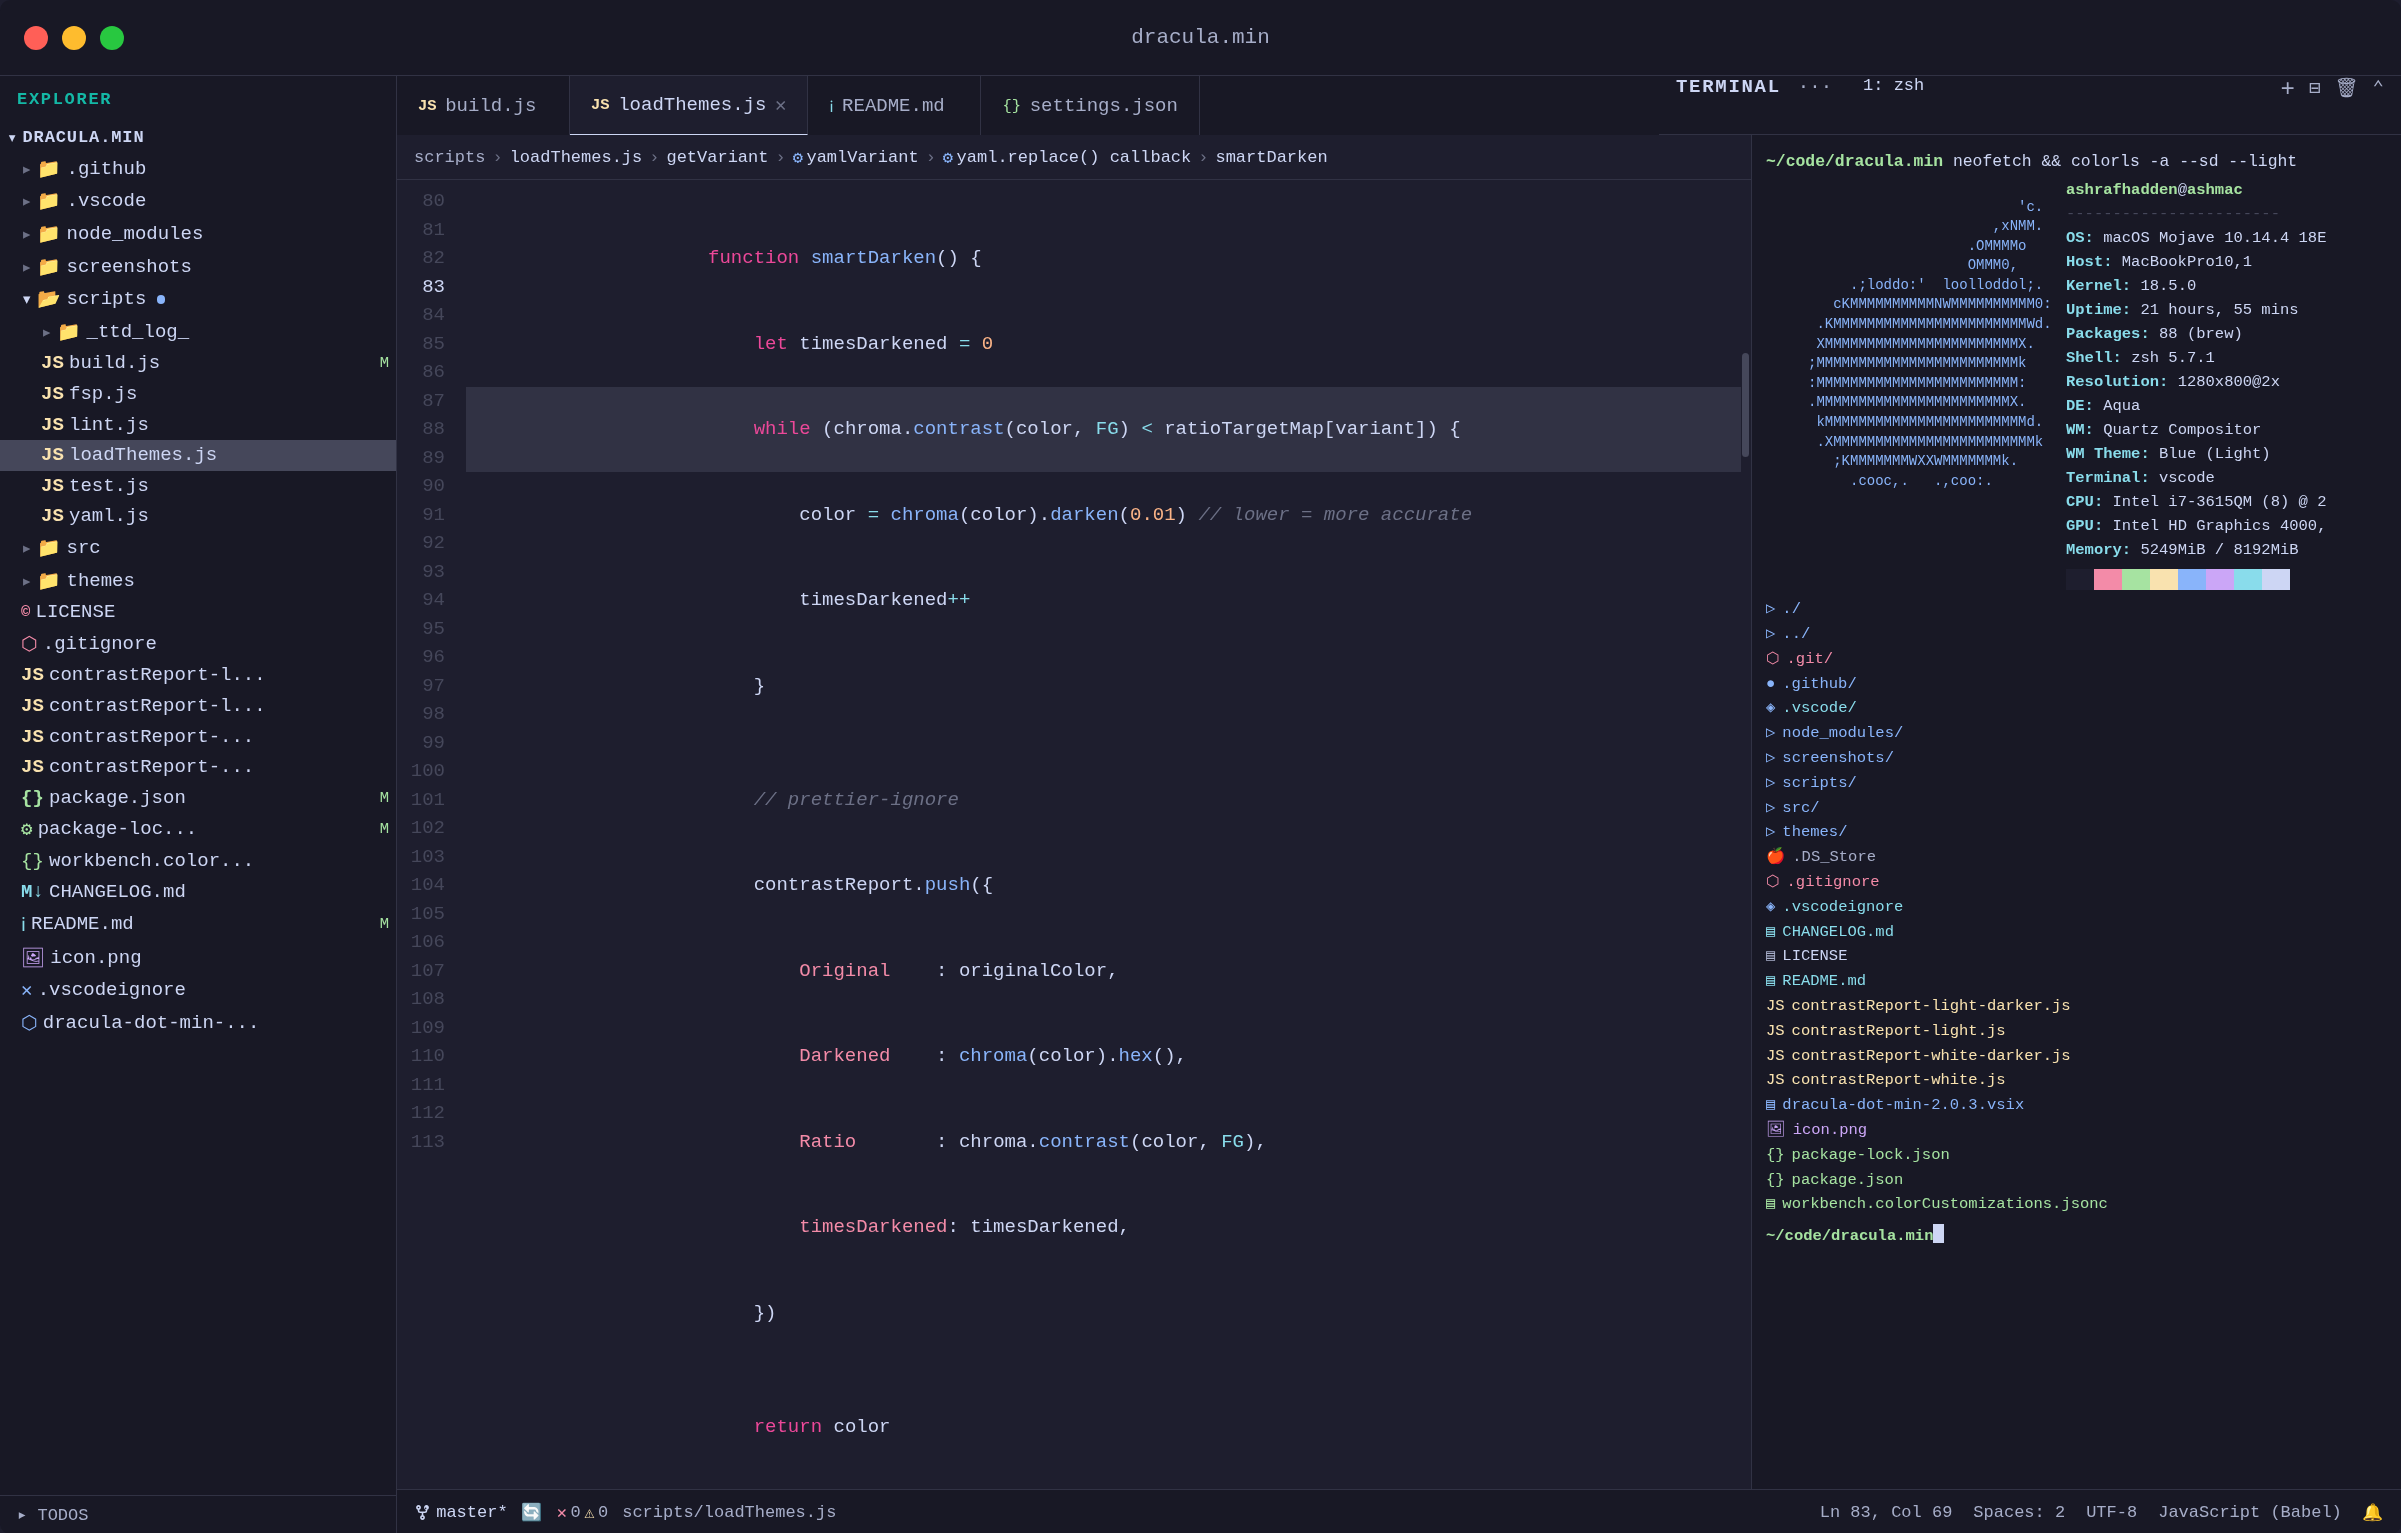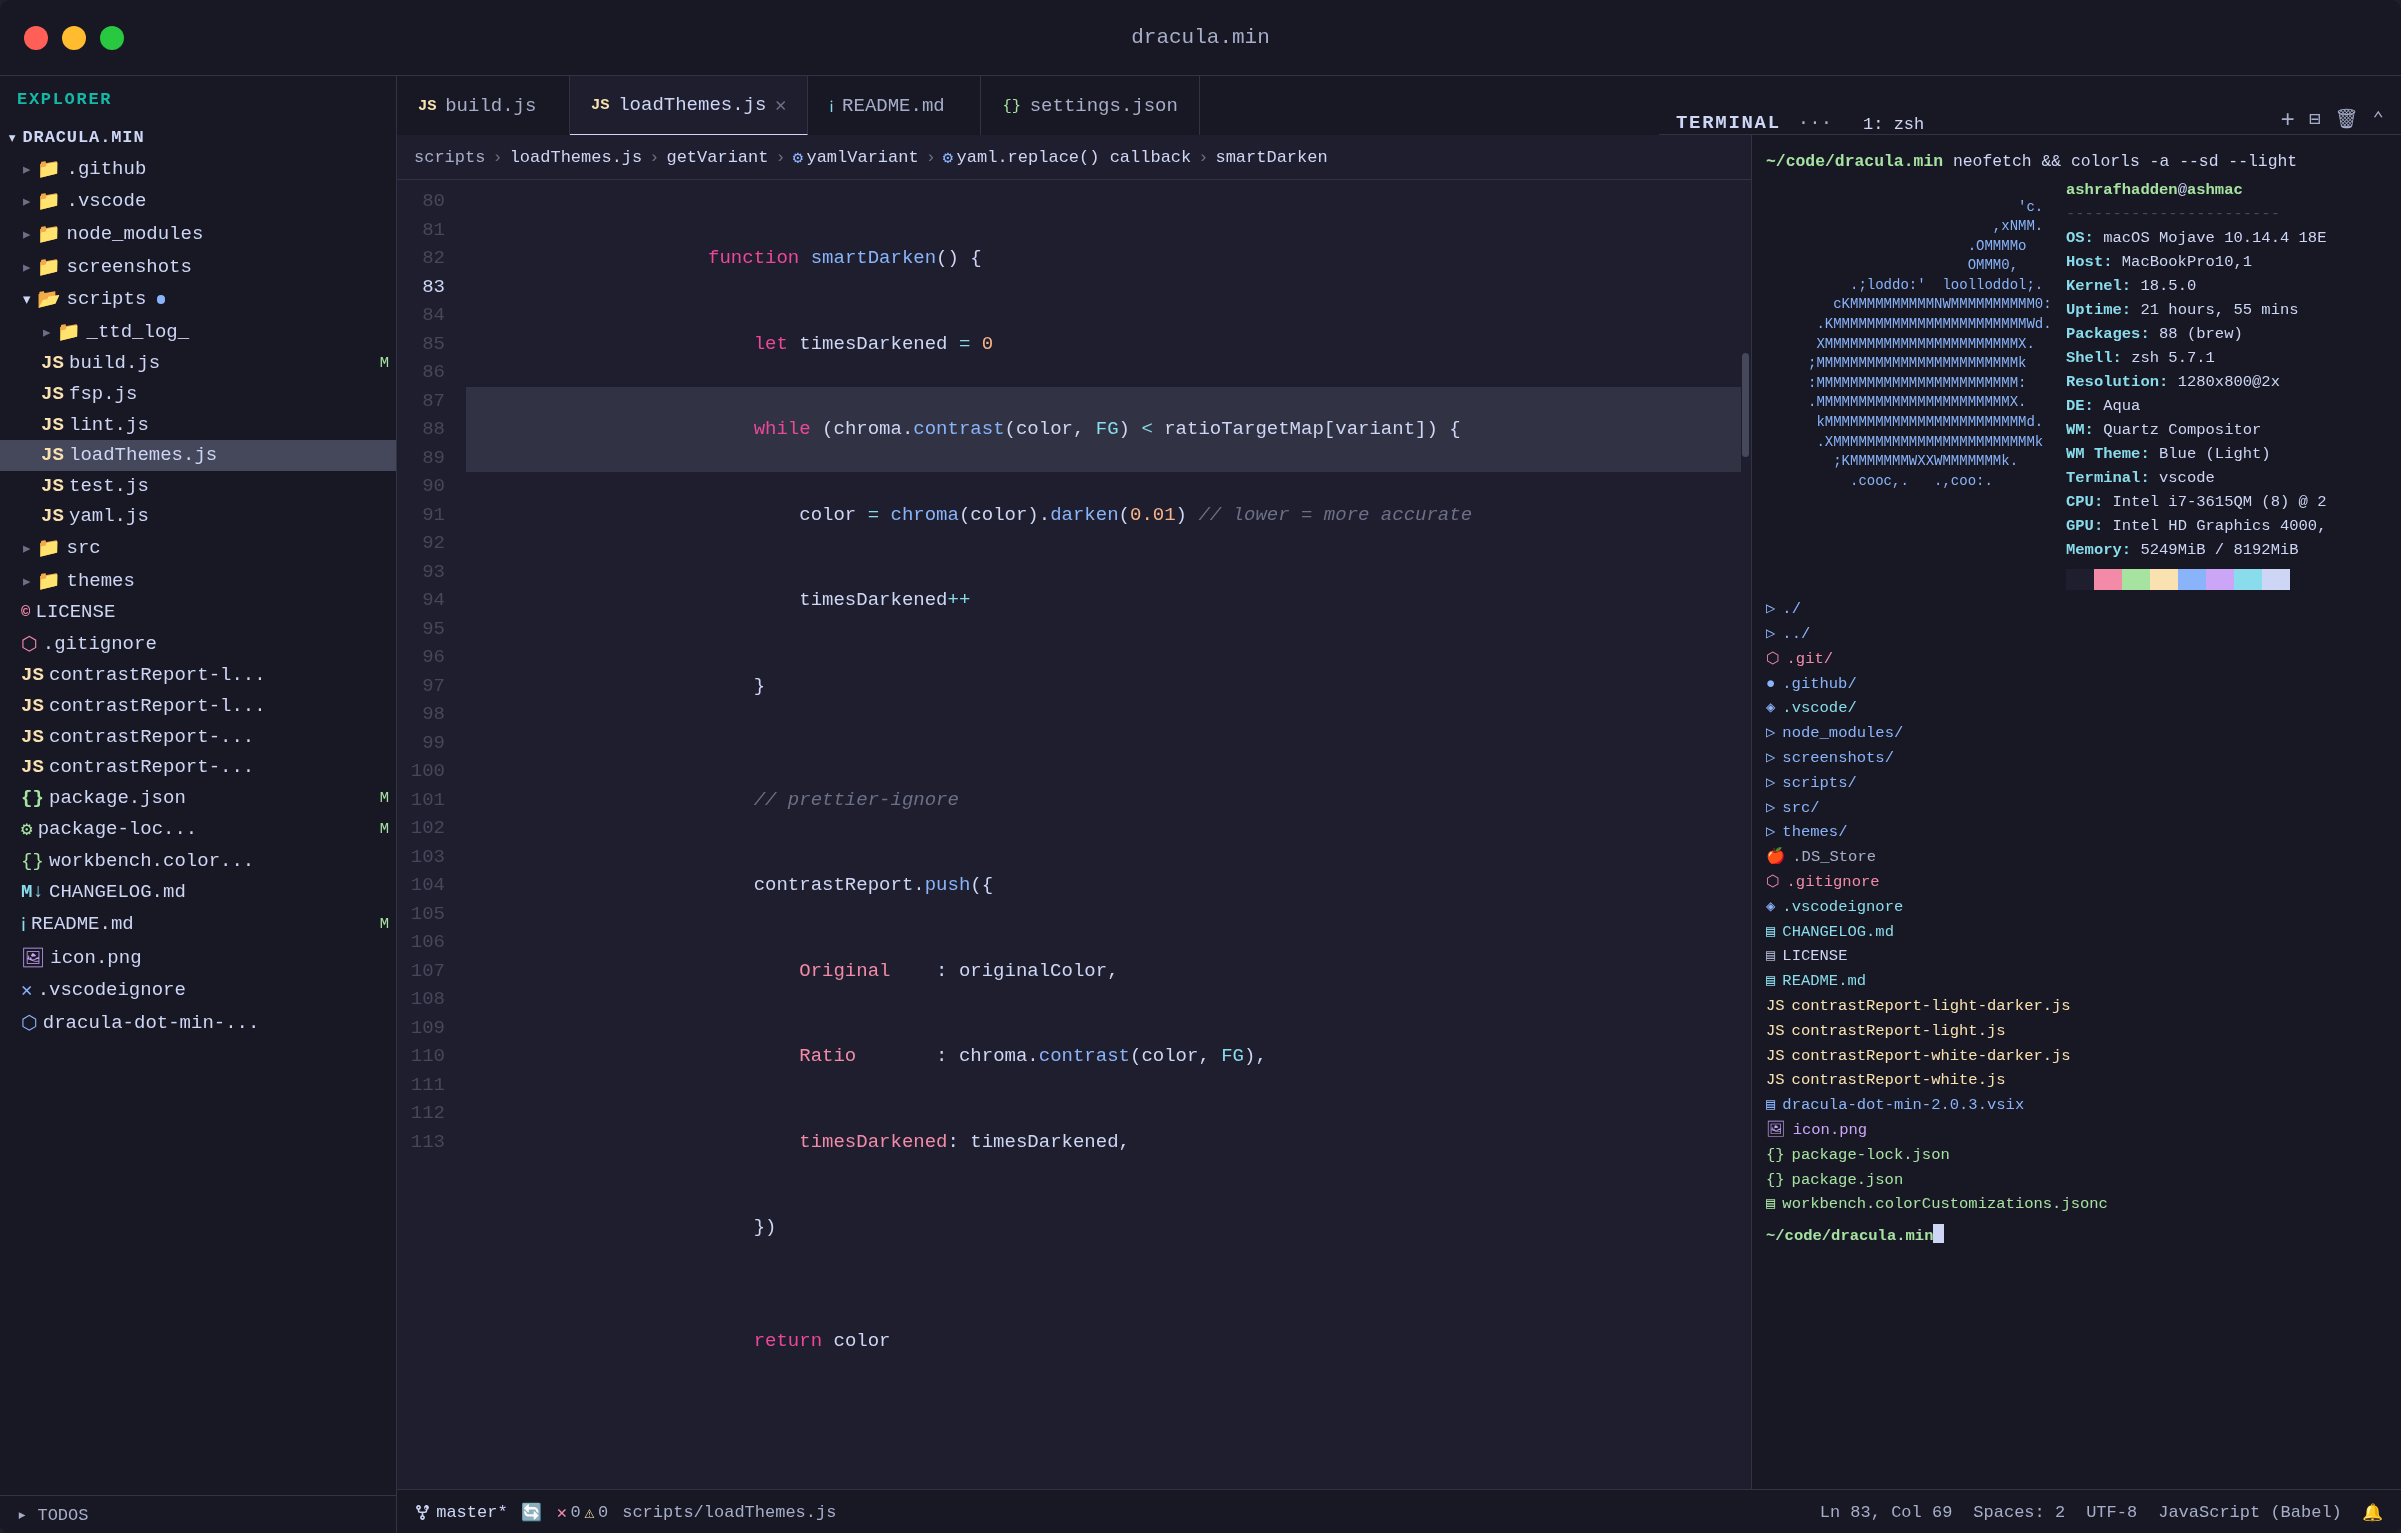--- a/index.html
+++ b/index.html
@@ -244,21 +244,21 @@
     .terminal-panel {
       width: 650px;
       background: #181825;
       border-left: 0.9px solid #313244;
       display: flex;
       flex-direction: column;
     }
     .terminal-header {
       height: 59px;
       display: flex;
-      align-items: flex-end;
+      align-items: flex-start;
       padding: 0 17px;
       gap: 17px;
       border-bottom: 0.9px solid #313244;
       background: #181825;
     }
     .terminal-title {
       font-size: 19px;
       font-weight: bold;
       letter-spacing: 1.7px;
       color: #cdd6f4;
@@ -662,20 +662,23 @@
               </div>
 
               <div class="code-line">
                 &nbsp;&nbsp;&nbsp;&nbsp;&nbsp;&nbsp;&nbsp;&nbsp;<span class="var">contrastReport</span><span class="punc">.</span><span class="fn">push</span><span class="punc">({</span>
               </div>
 
               <div class="code-line">
                 &nbsp;&nbsp;&nbsp;&nbsp;&nbsp;&nbsp;&nbsp;&nbsp;&nbsp;&nbsp;&nbsp;&nbsp;<span class="prop">Original</span>&nbsp;&nbsp;&nbsp;&nbsp;<span class="punc">:</span> <span class="var">originalColor</span><span class="punc">,</span>
               </div>
 
+              <div class="code-line">
+                &nbsp;&nbsp;&nbsp;&nbsp;&nbsp;&nbsp;&nbsp;&nbsp;&nbsp;&nbsp;&nbsp;&nbsp;<span class="prop">Darkened</span>&nbsp;&nbsp;&nbsp;&nbsp;<span class="punc">:</span> <span class="fn">chroma</span><span class="punc">(</span><span class="var">color</span><span class="punc">).</span><span class="fn">hex</span><span class="punc">(),</span>
+              </div>
 
               <div class="code-line">
                 &nbsp;&nbsp;&nbsp;&nbsp;&nbsp;&nbsp;&nbsp;&nbsp;&nbsp;&nbsp;&nbsp;&nbsp;<span class="prop">Ratio</span>&nbsp;&nbsp;&nbsp;&nbsp;&nbsp;&nbsp;&nbsp;<span class="punc">:</span> <span class="var">chroma</span><span class="punc">.</span><span class="fn">contrast</span><span class="punc">(</span><span class="var">color</span><span class="punc">,</span> <span class="const-name">FG</span><span class="punc">),</span>
               </div>
 
               <div class="code-line">
                 &nbsp;&nbsp;&nbsp;&nbsp;&nbsp;&nbsp;&nbsp;&nbsp;&nbsp;&nbsp;&nbsp;&nbsp;<span class="prop">timesDarkened</span><span class="punc">:</span> <span class="var">timesDarkened</span><span class="punc">,</span>
               </div>
 
               <div class="code-line">

